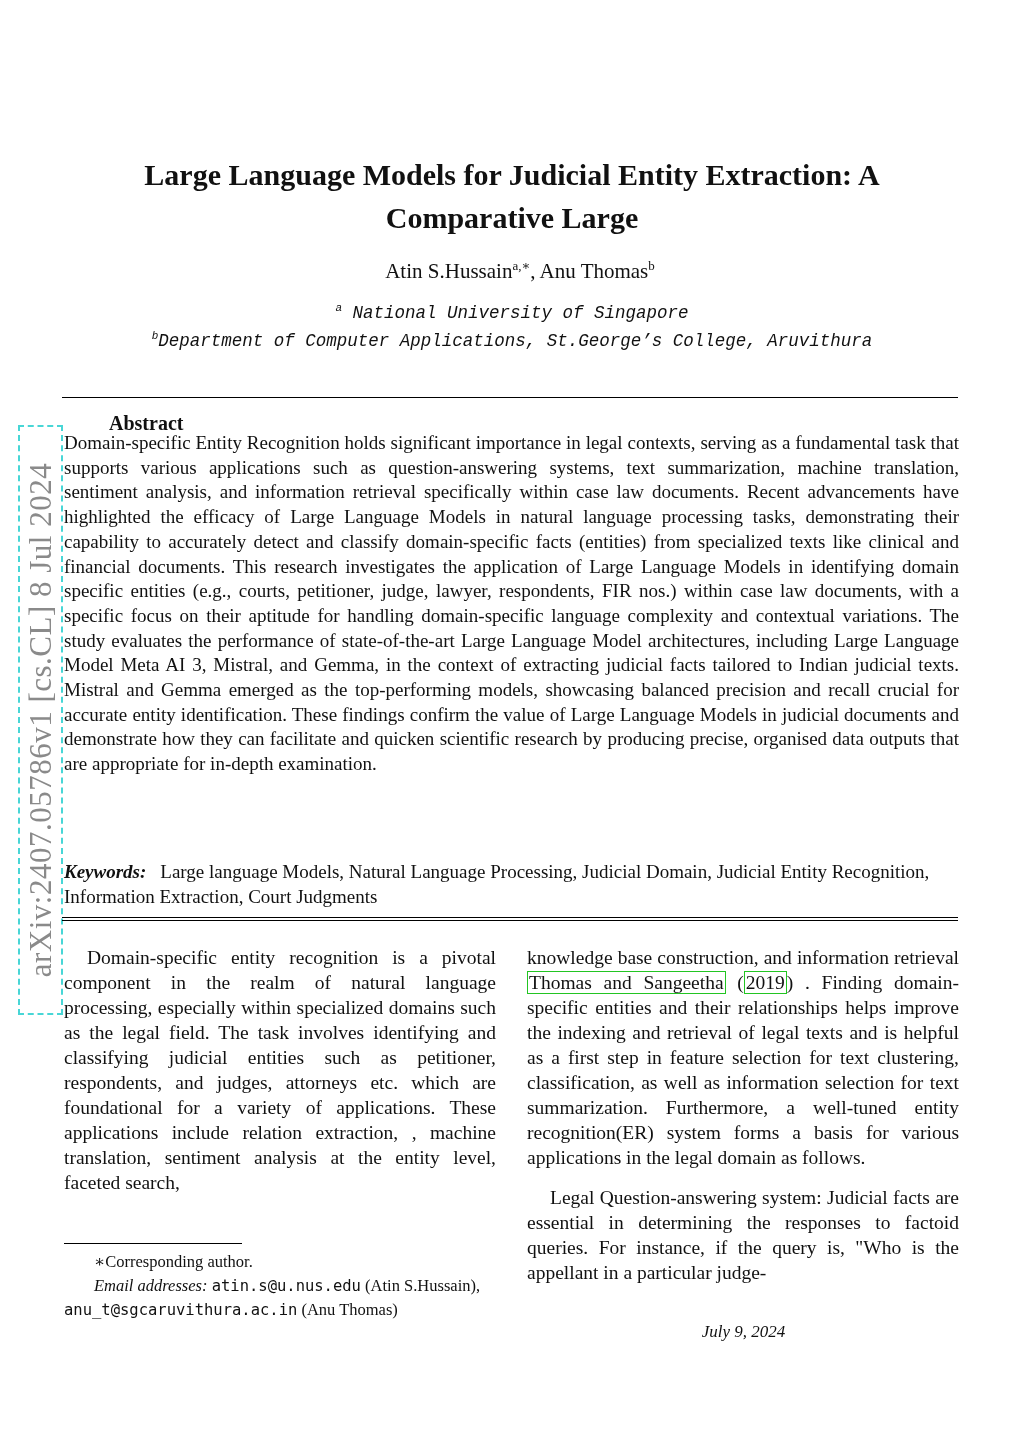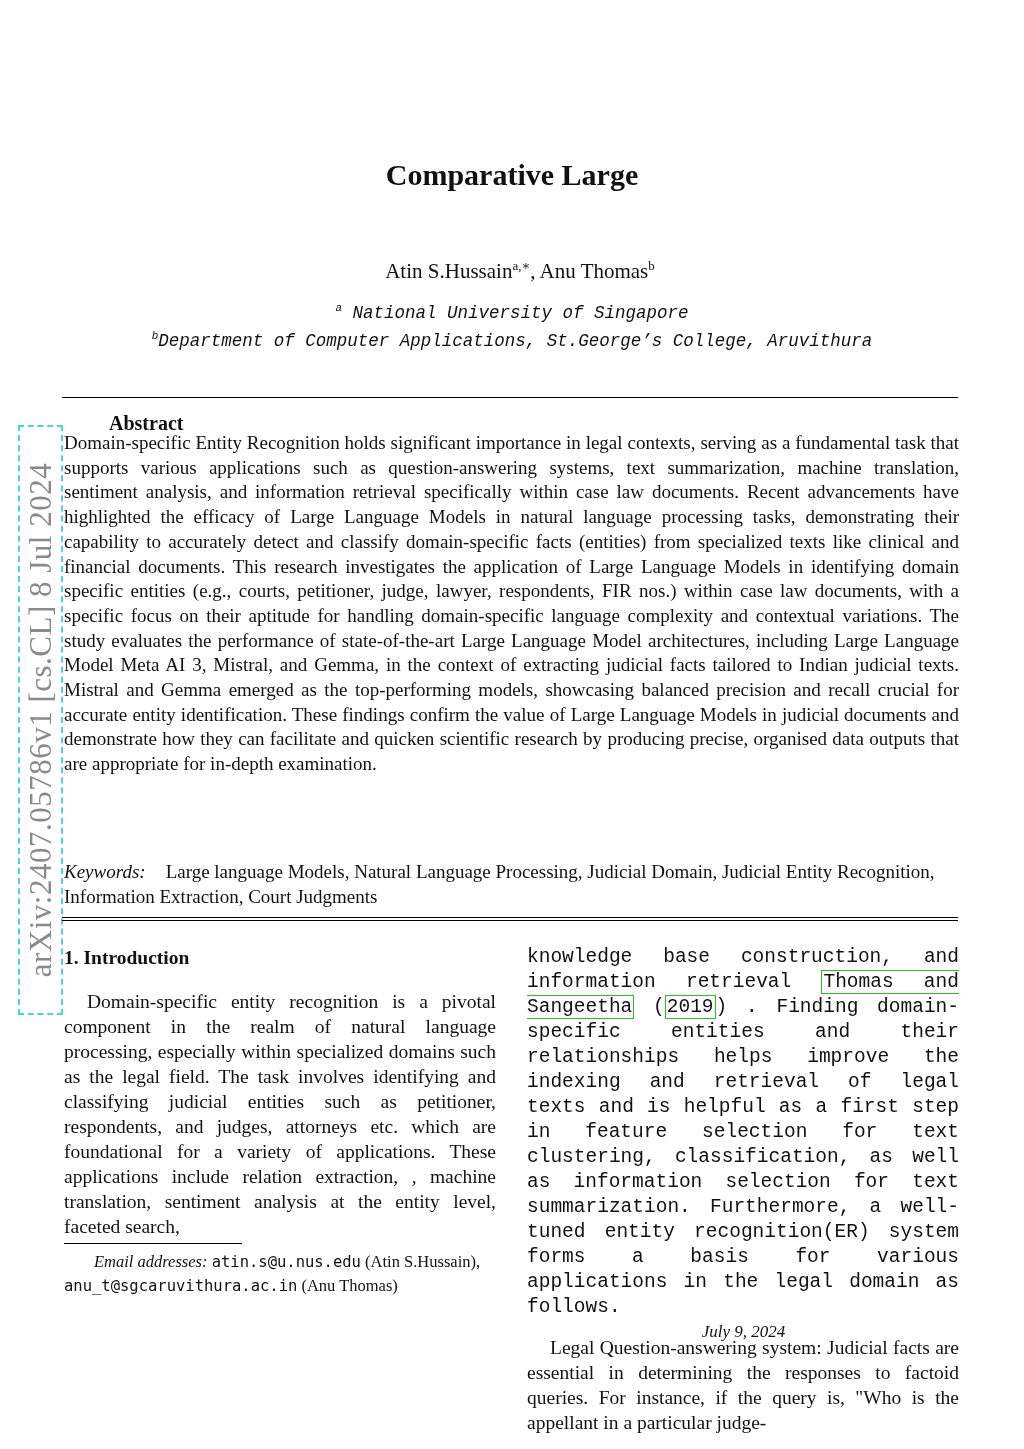--- a/index.html
+++ b/index.html
@@ -94,21 +94,21 @@
   }
   .keywords {
     position: absolute;
     top: 859px;
     left: 64px;
     width: 895px;
     font-size: 19px;
     line-height: 25px;
     text-align: left;
   }
-  .keywords .kw-label { font-style: italic; margin-right: 20px; }
+  .keywords .kw-label { font-style: italic; margin-right: 14px; font-weight: bold; }
   .rule-bottom {
     position: absolute;
     top: 917px;
     left: 62px;
     width: 896px;
     height: 4px;
     border-top: 1.5px solid #000000;
     border-bottom: 1px solid #000000;
   }
 
@@ -122,21 +122,21 @@
     gap: 31px;
   }
   .col { width: 432px; font-size: 19.5px; line-height: 25px; text-align: justify; }
   .section-heading {
     font-size: 19.5px;
     font-weight: bold;
     margin-bottom: 19px;
     text-align: left;
   }
   .para-indent { text-indent: 23px; }
-  .col-right .para1 { margin-bottom: 0; font-family: Liberation Mono, monospace; }
+  .col-right .para1 { margin-bottom: 0; }
   .col-right .para2 { margin-top: 15px; text-indent: 23px; }
 
   .cite-box {
     border: 1.5px solid #22c522;
     padding: 0 1px;
   }
 
   
   .footnote {
     position: absolute;
@@ -169,20 +169,21 @@
 </head>
 <body>
 
 <div class="page">
 
   <div class="watermark-box">
     <div class="watermark-text">arXiv:2407.05786v1  [cs.CL]  8 Jul 2024</div>
   </div>
 
   <div class="title">
+    <div>Large Language Models for Judicial Entity Extraction: A</div>
     <div>Comparative Large</div>
   </div>
 
   <div class="authors">
     <span>Atin S.Hussain</span><sup>a,∗</sup><span>, </span><span>Anu Thomas</span><sup>b</sup>
   </div>
 
   <div class="affiliations">
     <div><sup>a</sup> <span>National University of Singapore</span></div>
     <div><sup>b</sup><span>Department of Computer Applications, St.George’s College, Aruvithura</span></div>
@@ -191,33 +192,33 @@
   <div class="rule-top"></div>
   <div class="abstract-heading">Abstract</div>
   <div class="abstract-body">Domain-specific Entity Recognition holds significant importance in legal contexts, serving as a fundamental task that supports various applications such as question-answering systems, text summarization, machine translation, sentiment analysis, and information retrieval specifically within case law documents. Recent advancements have highlighted the efficacy of Large Language Models in natural language processing tasks, demonstrating their capability to accurately detect and classify domain-specific facts (entities) from specialized texts like clinical and financial documents.  This research investigates the application of Large Language Models in identifying domain specific entities (e.g., courts, petitioner, judge, lawyer, respondents, FIR nos.)  within case law documents, with a specific focus on their aptitude for handling domain-specific language complexity and contextual variations. The study evaluates the performance of state-of-the-art Large Language Model architectures, including Large Language Model Meta AI 3, Mistral, and Gemma, in the context of extracting judicial facts tailored to Indian judicial texts.  Mistral and Gemma emerged as the top-performing models, showcasing balanced precision and recall crucial for accurate entity identification.  These findings confirm the value of Large Language Models in judicial documents and demonstrate how they can facilitate and quicken scientific research by producing precise, organised data outputs that are appropriate for in-depth examination.</div>
   <div class="keywords">
     <span class="kw-label">Keywords:</span><span>Large language Models, Natural Language Processing, Judicial Domain, Judicial Entity Recognition, Information Extraction, Court Judgments</span>
   </div>
   <div class="rule-bottom"></div>
 
   <div class="columns">
     <div class="col col-left">
-      <div class="section-heading">1.  Introduction</div>
       <div class="para-indent">Domain-specific entity recognition is a pivotal component in the realm of natural language processing, especially within specialized domains such as the legal field.  The task involves identifying and classifying judicial entities such as petitioner, respondents, and judges, attorneys etc.  which are foundational for a variety of applications.  These applications include relation extraction, , machine translation, sentiment analysis at the entity level, faceted search,</div>
     </div>
     <div class="col col-right">
       <div class="para1">
         <span>knowledge base construction, and information retrieval </span><span class="cite-box">Thomas and Sangeetha</span><span> (</span><span class="cite-box">2019</span><span>) . </span><span>Finding domain-specific entities and their relationships helps improve the indexing and retrieval of legal texts and is helpful as a first step in feature selection for text clustering, classification, as well as information selection for text summarization. Furthermore, a well-tuned entity recognition(ER) system forms a basis for various applications in the legal domain as follows.</span>
       </div>
       <div class="para2">Legal Question-answering system:  Judicial facts are essential in determining the responses to factoid queries.  For instance, if the query is, "Who is the appellant in a particular judge-</div>
     </div>
   </div>
 
   <div class="footnote">
     <div class="footnote-rule"></div>
+    <div class="fn-line1">∗Corresponding author.</div>
     <div class="fn-emails">
       <span class="em">Email addresses:</span>
       <span class="mono">atin.s@u.nus.edu</span><span> (Atin S.Hussain), </span><span class="mono">anu_t@sgcaruvithura.ac.in</span><span> (Anu Thomas)</span>
     </div>
   </div>
 
   <div class="date">July 9, 2024</div>
 
 </div>
 

